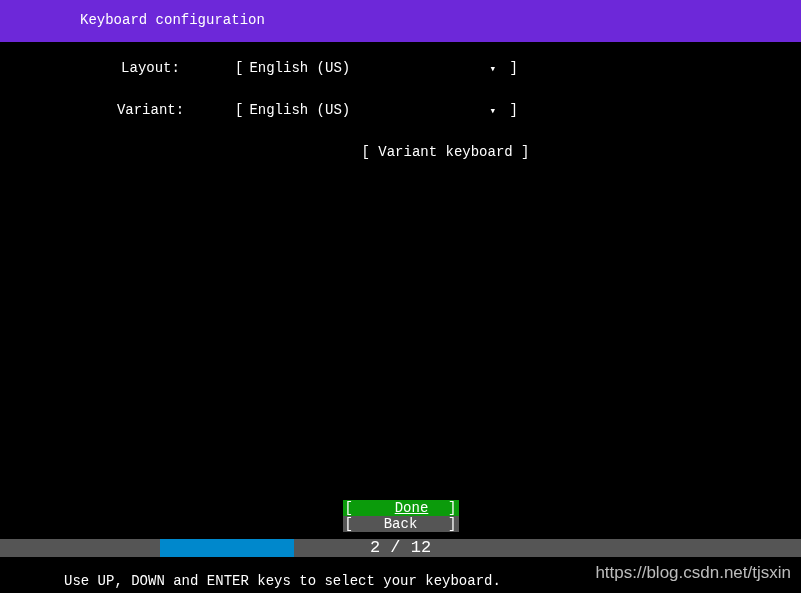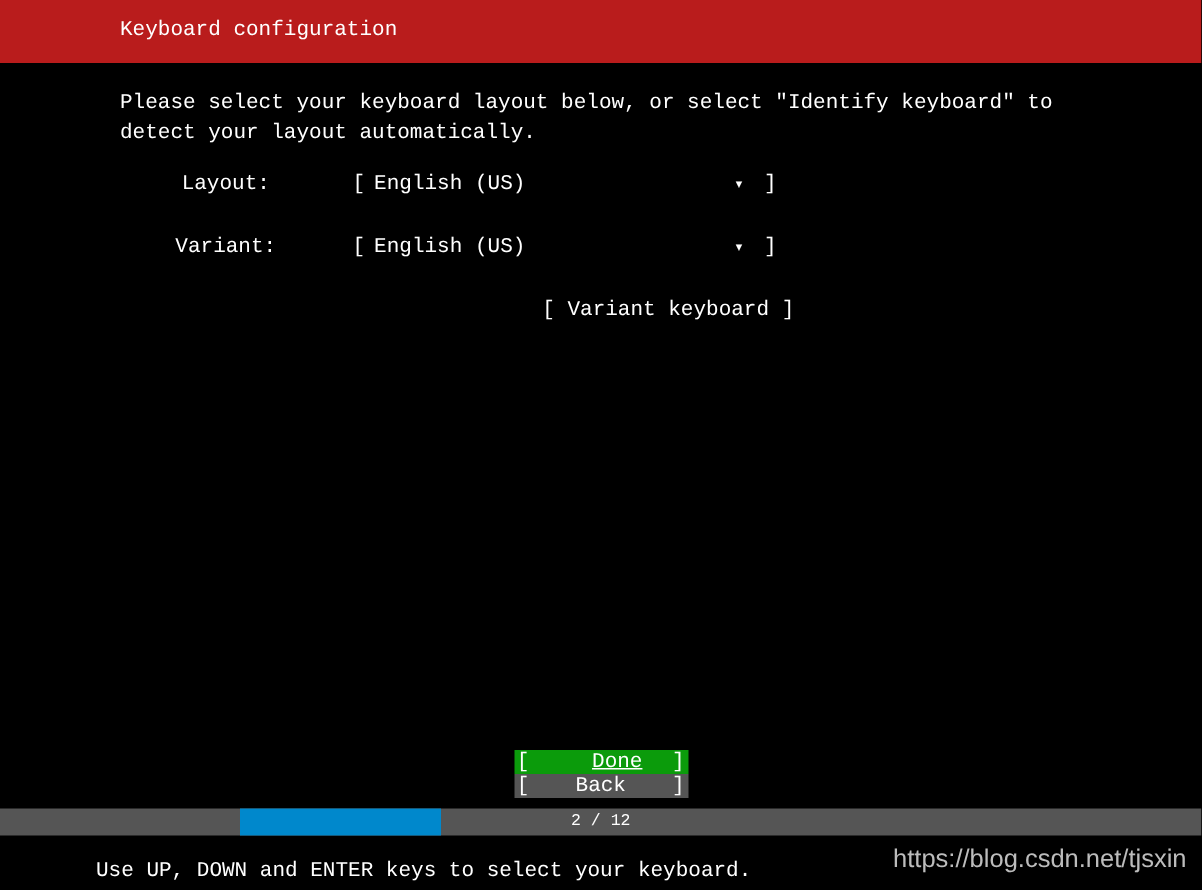--- a/index.html
+++ b/index.html
@@ -11,21 +11,21 @@
       width: 801px;
       height: 593px;
       background: #000;
       font-family: 'Courier New', monospace;
       font-size: 14px;
       color: #fff;
       overflow: hidden;
       position: relative;
     }
     .header {
-      background: #b91c1c;
+      background: #6d28d9;
       color: #fff;
       padding: 12px 0 14px 80px;
       font-size: 14px;
     }
     .main {
       padding: 18px 80px 0 80px;
     }
     .instruction {
       color: #fff;
       line-height: 1.4;
@@ -116,21 +116,21 @@
     .progress-fill {
       background: #0088cc;
       height: 100%;
     }
     .progress-text {
       position: absolute;
       width: 100%;
       text-align: center;
       color: #fff;
       line-height: 18px;
-      font-size: 11px;
+      font-size: 17px;
     }
     .footer-help {
       position: absolute;
       bottom: 4px;
       left: 64px;
       color: #fff;
     }
     .watermark {
       position: absolute;
       bottom: 10px;
@@ -142,21 +142,20 @@
     }
   </style>
 </head>
 <body>
 
 <div class="header">
   <span>Keyboard configuration</span>
 </div>
 
 <div class="main">
-  <div class="instruction">Please select your keyboard layout below, or select "Identify keyboard" to detect your layout automatically.</div>
 
   <div class="form-row">
     <div class="form-label">Layout:</div>
     <div class="form-select">
       <span class="select-bracket-l">[</span>
       <span class="select-value">English (US)</span>
       <span class="select-arrow">▾</span>
       <span class="select-bracket-r">]</span>
     </div>
   </div>

